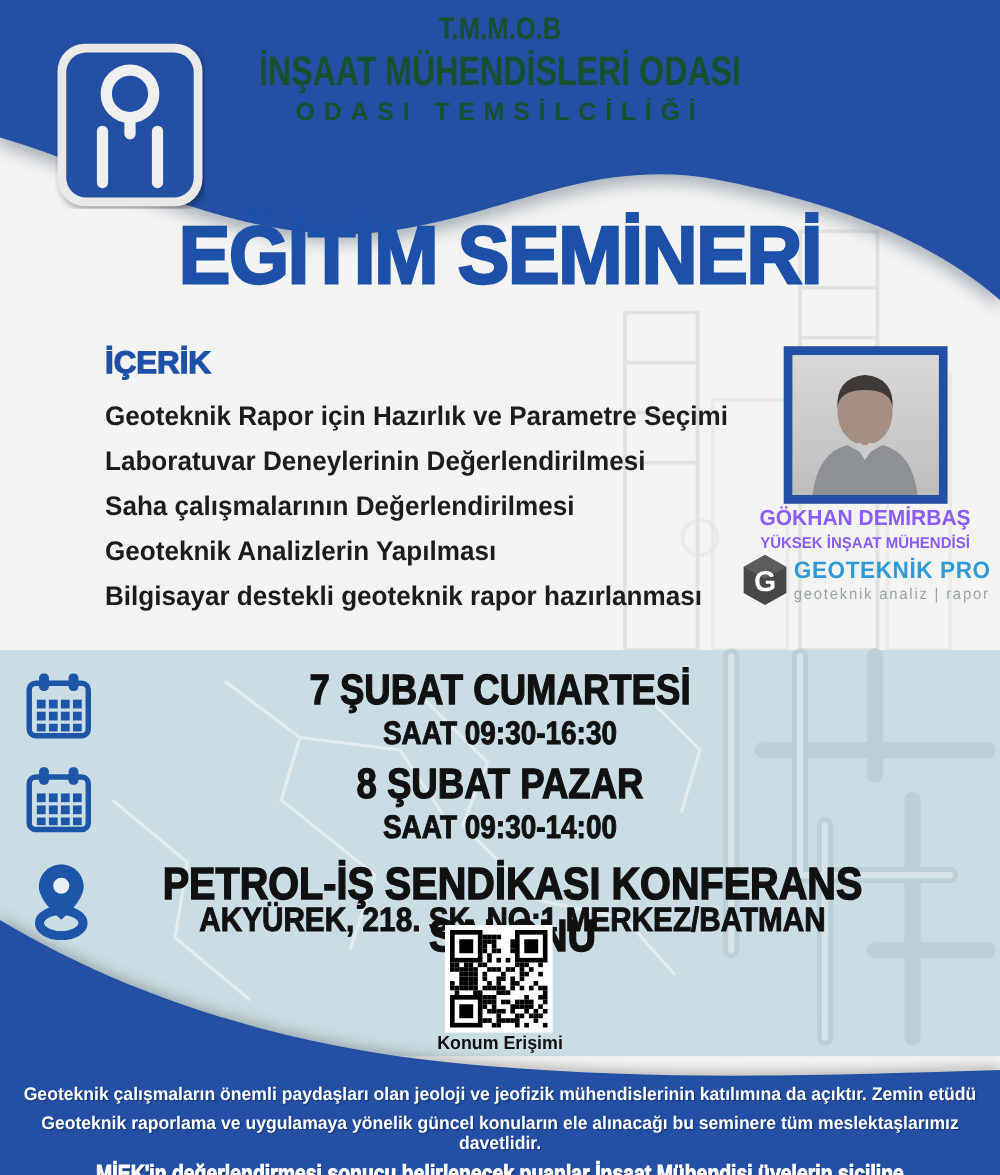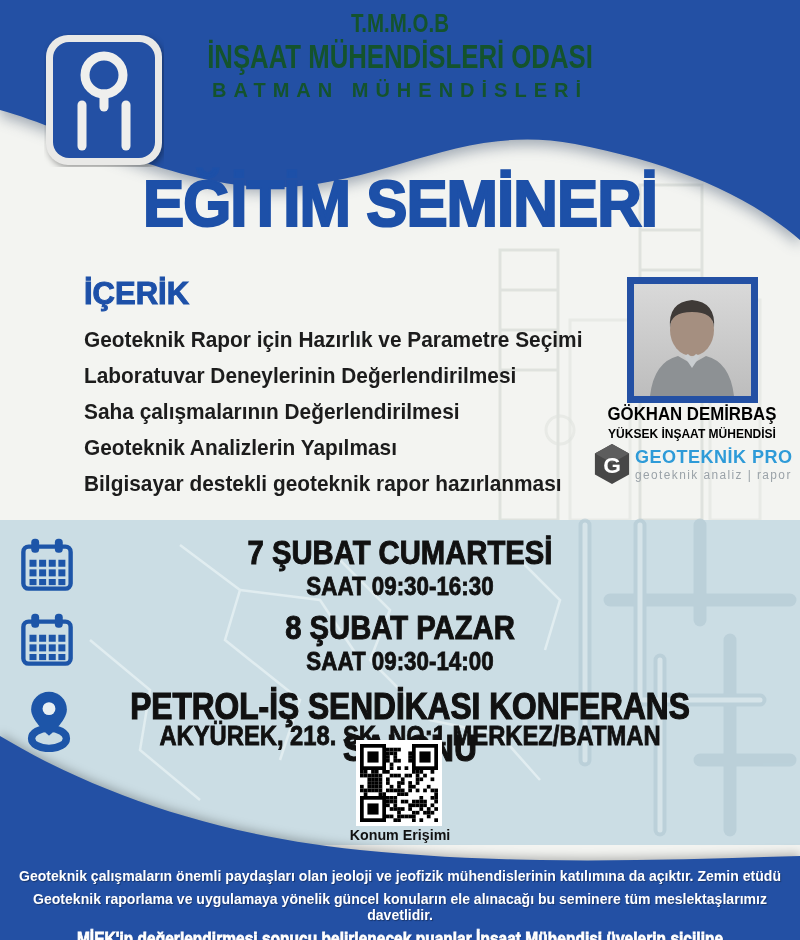--- a/index.html
+++ b/index.html
@@ -26,31 +26,31 @@
   .main-title{
     left:0;right:0;top:166px;text-align:center;color:#1d50a8;
     font-size:65px;font-weight:bold;letter-spacing:-1px;
     transform:scaleX(.95);transform-origin:center;
     -webkit-text-stroke:2.2px #1d50a8;
   }
 
   
   .content{left:84px;top:276px;width:520px;}
   .content h2{
-    margin:0 0 10px 0;color:#1d50a8;font-size:31px;font-weight:bold;
+    margin:0 0 10px 0;color:#1d50a8;font-size:25px;font-weight:bold;
     -webkit-text-stroke:1px #1d50a8;letter-spacing:0;
   }
   .content .item{
     color:#1c1c1c;font-size:21.5px;font-weight:bold;line-height:36px;
     white-space:nowrap;transform:scaleX(.97);transform-origin:left;
   }
 
   
   .photo-card{left:627px;top:277px;width:117px;height:112px;border:7px solid #2350a4;background:#cfcfcf;}
-  .speaker-text{left:592px;top:404px;width:200px;text-align:center;color:#000000;}
+  .speaker-text{left:592px;top:404px;width:200px;text-align:center;color:#8b5cf6;}
   .speaker-text .name{font-size:17.5px;font-weight:bold;transform:scaleX(.96);transform-origin:center;}
   .speaker-text .role{font-size:12.5px;font-weight:bold;margin-top:2px;transform:scaleX(.96);transform-origin:center;}
   .company{left:592px;top:443px;width:210px;display:flex;align-items:center;justify-content:center;gap:4px;}
   .company .ctext{text-align:left;}
   .company .cname{font-size:19px;font-weight:bold;color:#2e9bd8;letter-spacing:.5px;transform:scaleX(.95);transform-origin:left;}
   .company .ctag{font-size:12.5px;color:#9aa2a8;letter-spacing:1.5px;margin-top:0;transform:scaleX(.95);transform-origin:left;}
 
   
   .cal-icon1{left:19px;top:537px;width:56px;height:56px;}
   .cal-icon2{left:19px;top:612px;width:56px;height:56px;}
@@ -143,21 +143,21 @@
       <circle cx="60" cy="42" r="19" fill="none" stroke="#efefed" stroke-width="9"></circle>
       <line x1="60" y1="61" x2="60" y2="74" stroke="#efefed" stroke-width="9" stroke-linecap="round"></line>
       <line x1="38" y1="72" x2="38" y2="113" stroke="#efefed" stroke-width="9" stroke-linecap="round"></line>
       <line x1="82" y1="72" x2="82" y2="113" stroke="#efefed" stroke-width="9" stroke-linecap="round"></line>
     </svg>
   </div>
 
   <div class="layer org">
     <div class="l1 condx">T.M.M.O.B</div>
     <div class="l2 condx">İNŞAAT MÜHENDİSLERİ ODASI</div>
-    <div class="l3 condx">BATMAN MÜHENDİSLERİ</div>
+    <div class="l3 condx">ODASI TEMSİLCİLİĞİ</div>
   </div>
 
   <div class="layer main-title">EĞİTİM SEMİNERİ</div>
 
   <div class="layer content">
     <h2>İÇERİK</h2>
     <div class="item">Geoteknik Rapor için Hazırlık ve Parametre Seçimi</div>
     <div class="item">Laboratuvar Deneylerinin Değerlendirilmesi</div>
     <div class="item">Saha çalışmalarının Değerlendirilmesi</div>
     <div class="item">Geoteknik Analizlerin Yapılması</div>

